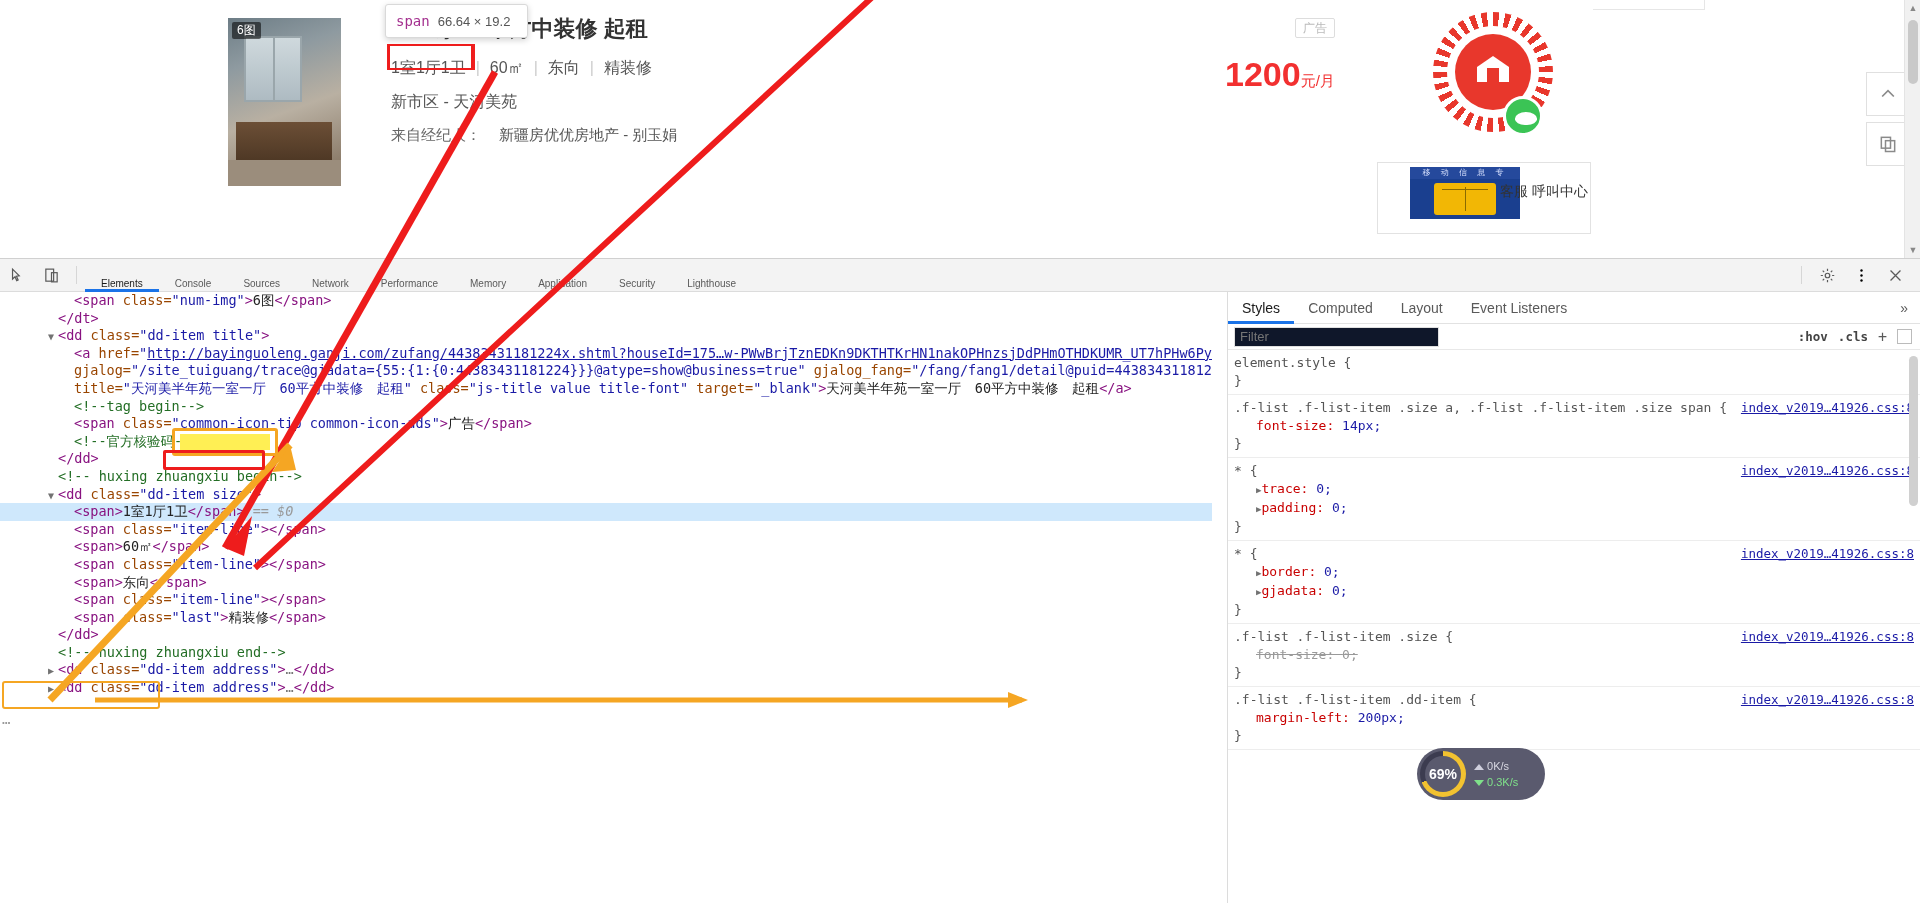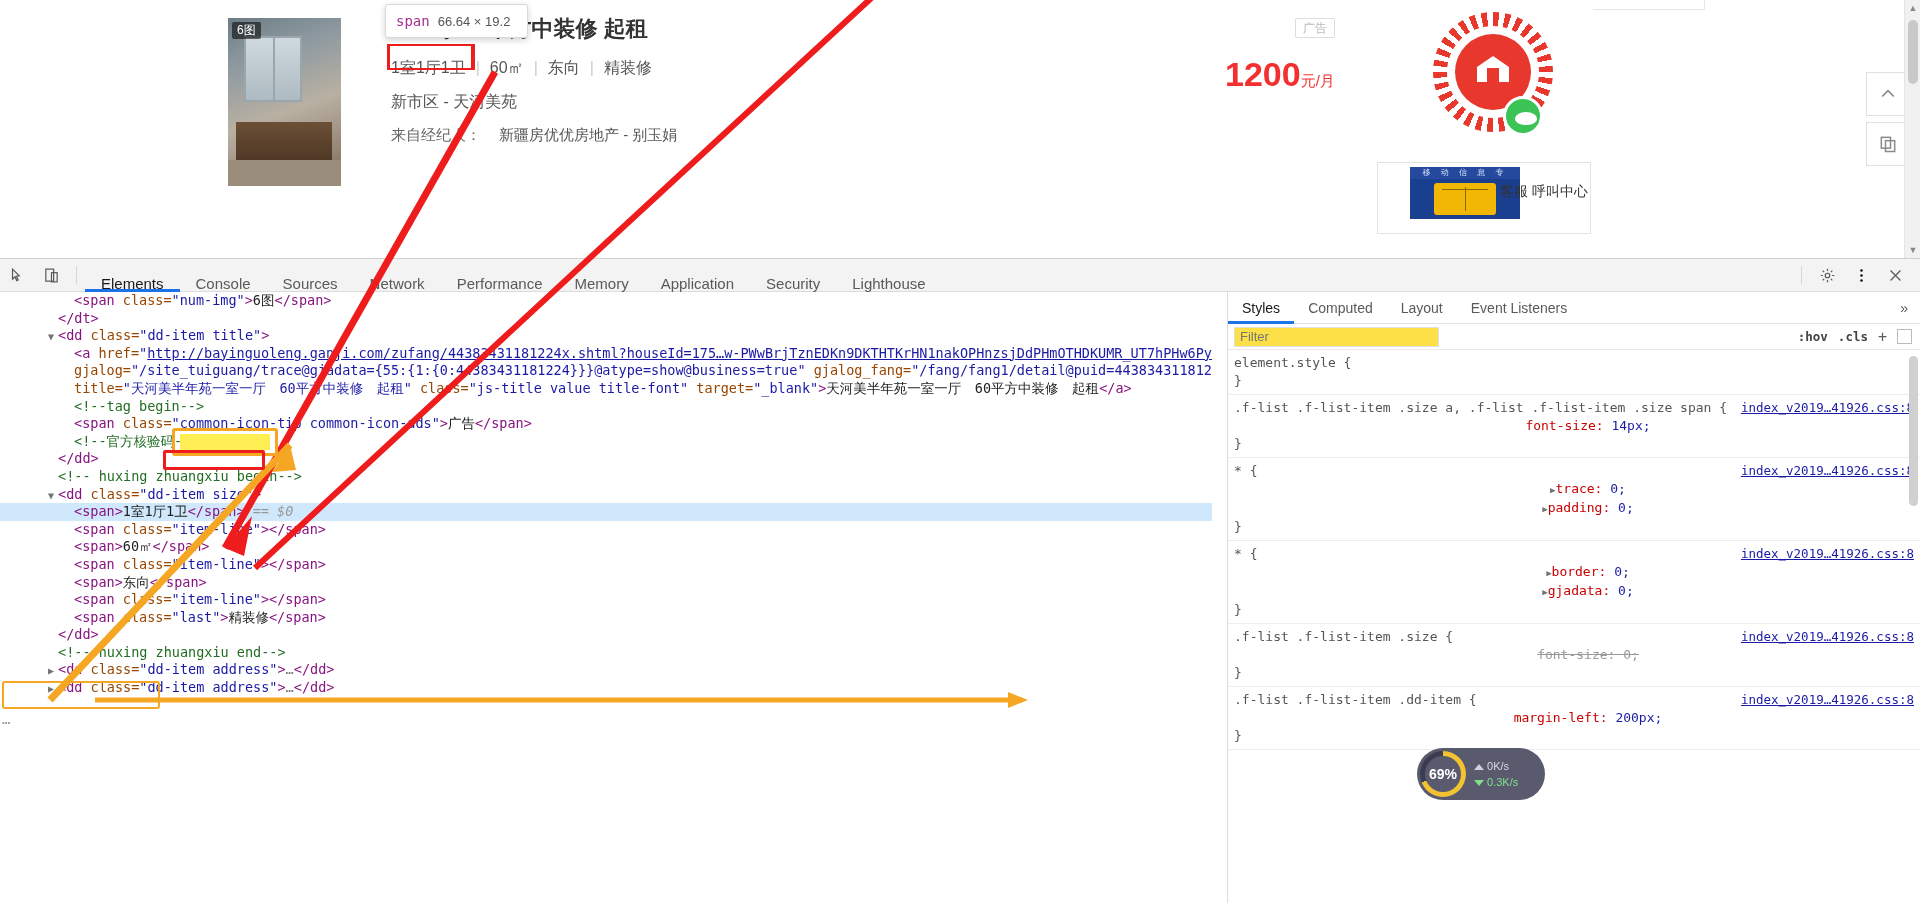--- a/index.html
+++ b/index.html
@@ -90,21 +90,21 @@
   
   .devtools{ position:absolute; left:0; top:258px; width:1920px; height:645px; background:#fff;
     border-top:1px solid #d0d0d0; }
 
   .dt-toolbar{ position:absolute; left:0; top:0; width:1920px; height:33px; background:#f3f3f3;
     border-bottom:1px solid #dcdcdc; display:flex; align-items:center; }
   .dt-ic{ width:34px; height:32px; display:flex; align-items:center; justify-content:center; color:#5a5a5a; }
   .dt-ic svg{ width:17px; height:17px; }
   .dt-div{ width:1px; height:18px; background:#d6d6d6; margin:0 8px; }
   .dt-tabs{ display:flex; align-items:center; height:33px; }
-  .dt-tab{ padding:8px 16px; height:33px; line-height:33px; font-size:15px; color:#5a5a5a; white-space:nowrap; }
+  .dt-tab{ padding:8px 16px; height:33px; line-height:33px; font-size:10px; color:#5a5a5a; white-space:nowrap; }
   .dt-tab.active{ color:#1a1a1a; box-shadow:inset 0 -3px 0 #1a73e8; }
   .dt-right{ margin-left:auto; display:flex; align-items:center; padding-right:8px; }
   .dt-right .dt-ic{ color:#5a5a5a; }
 
   
   .dom-pane{ position:absolute; left:0; top:33px; width:1212px; height:412px; overflow:hidden;
     background:#fff; font-family:"DejaVu Sans Mono", monospace; font-size:13.5px; line-height:17.6px; }
   .dom-scroll{ position:absolute; left:0; top:0; width:1212px; }
   .row{ position:relative; height:17.6px; white-space:nowrap; padding-left:0; }
   .row.sel{ background:#cfe8fc; }
@@ -129,33 +129,33 @@
 
   
   .styles-pane{ position:absolute; left:1227px; top:33px; width:693px; height:612px;
     background:#fff; border-left:1px solid #dcdcdc; }
   .sp-tabs{ height:32px; display:flex; align-items:center; border-bottom:1px solid #e2e2e2; background:#fff; }
   .sp-tab{ padding:0 14px; height:32px; line-height:32px; font-size:14px; color:#5a5a5a; white-space:nowrap; }
   .sp-tab.active{ color:#1a1a1a; box-shadow:inset 0 -3px 0 #1a73e8; }
   .sp-more{ margin-left:auto; padding:0 12px; color:#5a5a5a; font-size:14px; }
 
   .sp-filterrow{ height:26px; display:flex; align-items:center; border-bottom:1px solid #e8e8e8; }
-  .sp-filter{ flex:0 0 205px; height:20px; margin-left:6px; border:1px solid #e0e0e0; background:#fde047;
+  .sp-filter{ flex:0 0 205px; height:20px; margin-left:6px; border:1px solid #e0e0e0; background:#0f172a;
     font-size:13px; color:#777; padding:0 5px; outline:none; font-family:"Liberation Sans",sans-serif; }
   .sp-hov{ margin-left:auto; display:flex; align-items:center; gap:10px; padding-right:8px; font-size:12.5px;
     font-weight:bold; color:#444; font-family:"DejaVu Sans Mono", monospace; }
   .sp-plus{ font-size:15px; color:#5a5a5a; font-weight:normal; }
   .sp-sidebtn{ width:15px; height:15px; border:1px solid #bbb; }
 
   .sp-body{ position:absolute; left:0; top:58px; right:0; bottom:0; overflow:hidden;
     font-family:"DejaVu Sans Mono", monospace; font-size:13px; line-height:18px; color:#222; }
   .rule{ padding:4px 0 4px 6px; border-bottom:1px solid #ededed; position:relative; }
   .rule .src{ position:absolute; right:6px; top:4px; color:#1a1aa6; text-decoration:underline; font-size:12.5px; }
   .sel-txt{ color:#555; }
-  .prop{ padding-left:22px;text-align:center; }
+  .prop{ padding-left:22px; }
   .pname{ color:#c80000; }
   .pval{ color:#1a1aa6; }
   .struck{ text-decoration:line-through; color:#999; }
   .struck .pname{ color:#999; }
   .struck .pval{ color:#999; }
   .tri{ display:inline-block; color:#727272; font-size:9px; }
   .inherit{ padding:5px 6px; color:#555; font-size:12.5px; border-bottom:1px solid #ededed; background:#fff; }
 
   .sp-scroll{ position:absolute; right:0; top:58px; width:13px; bottom:0; }
   .sp-scroll .bar{ position:absolute; left:2px; top:6px; width:9px; height:150px; background:#d0d0d0; border-radius:5px; }

